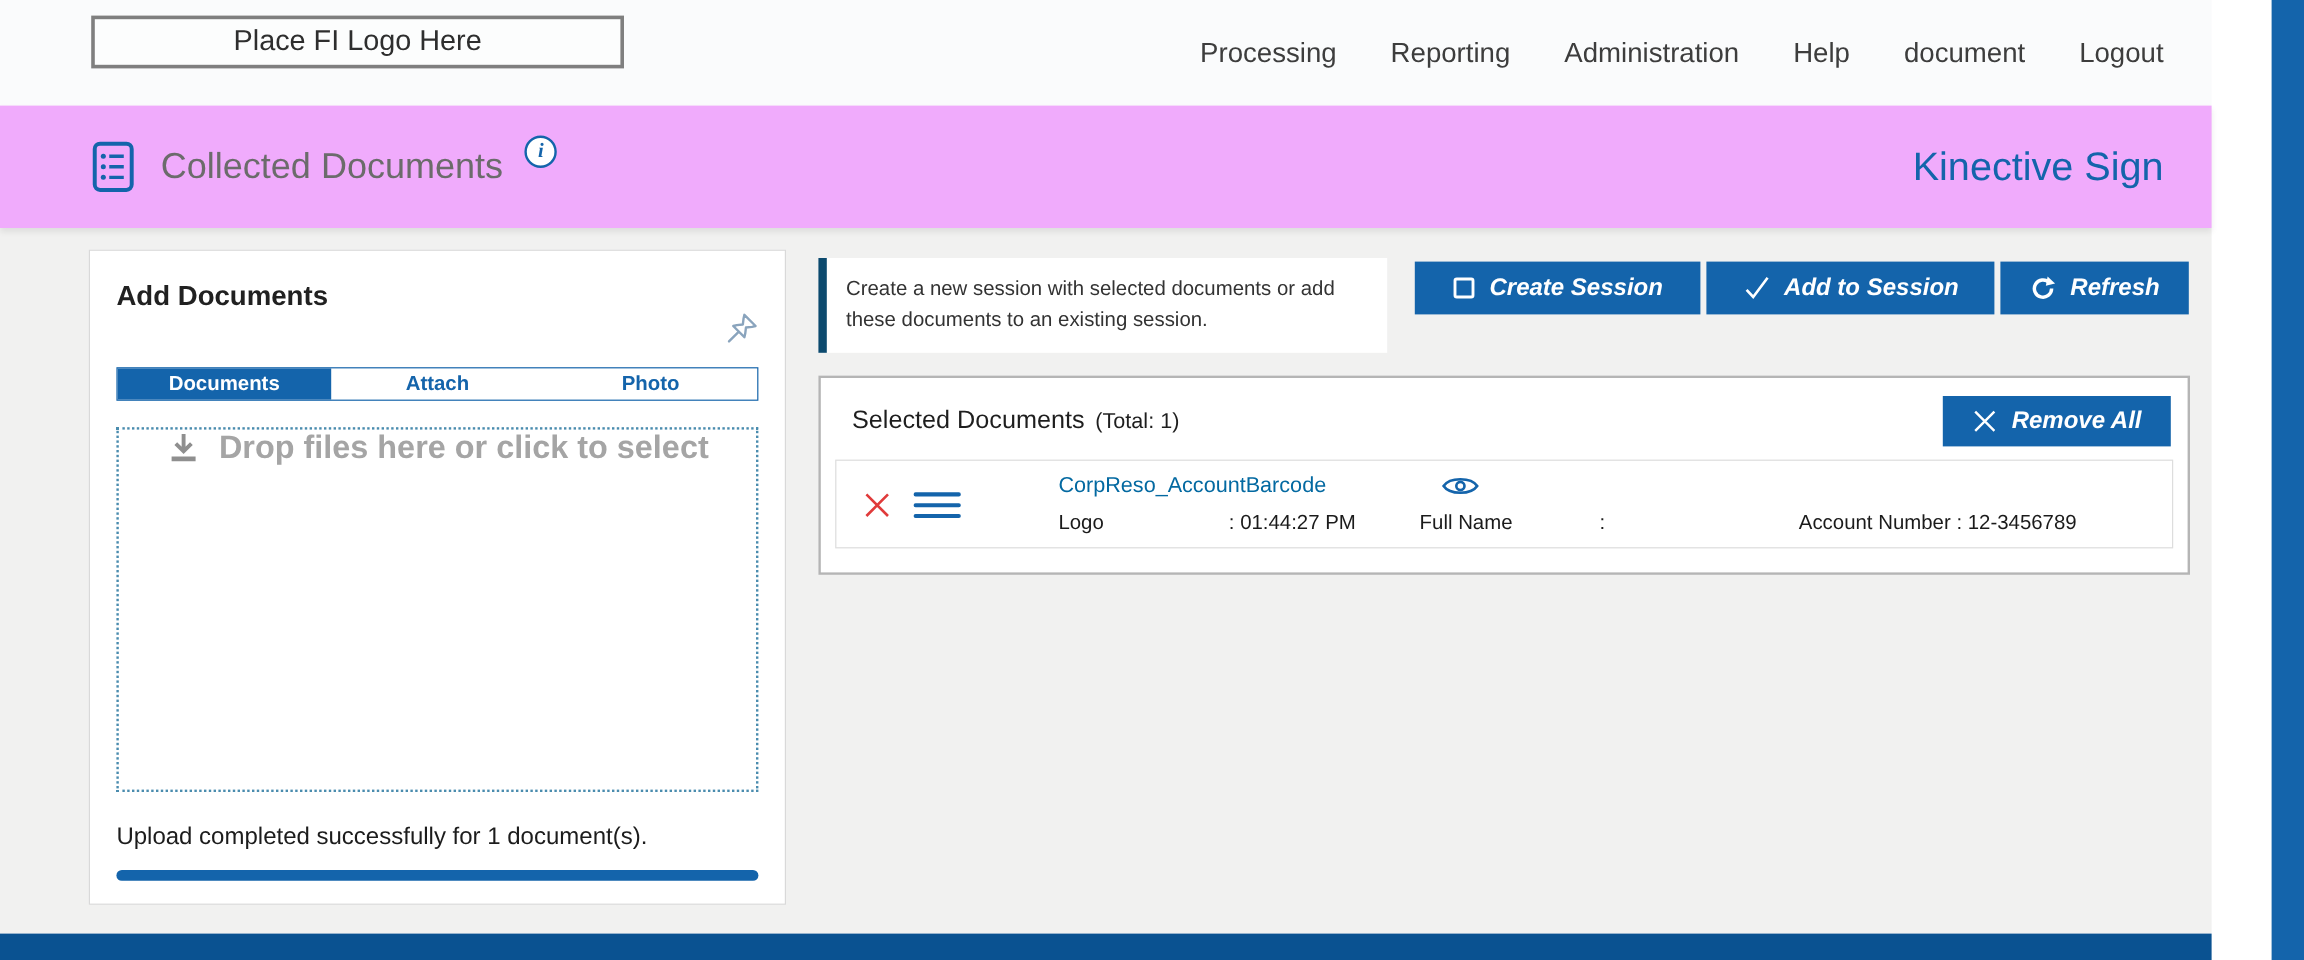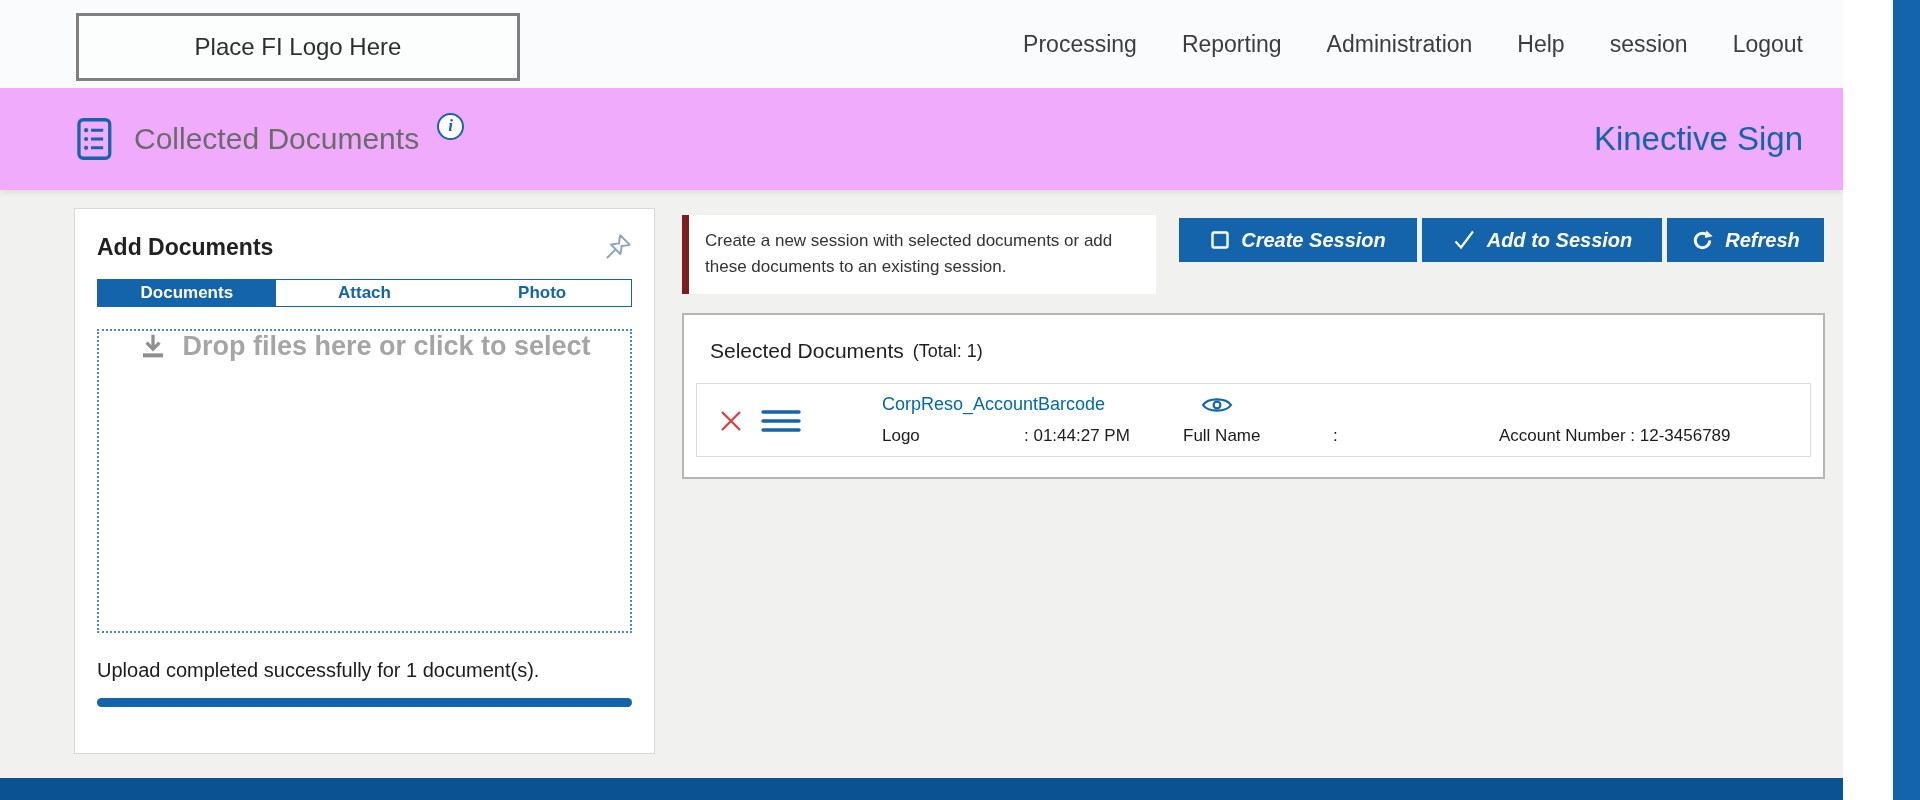--- a/index.html
+++ b/index.html
@@ -10,21 +10,21 @@
     background:#ffffff;
     font-family:"Liberation Sans", sans-serif;
     overflow:hidden;
     -webkit-font-smoothing:antialiased;
   }
   .page { position:absolute; left:0; top:0; width:1843px; height:800px; }
 
   
   .top-header { position:relative; width:100%; height:88px; background:#fafbfc; }
   .logo-box {
-    position:absolute; left:76px; top:13px; width:444px; height:68px;
+    position:absolute; left:76px; top:13px; width:444px; height:44px;
     border:3px solid #7f7f7f; background:#fcfdfd;
     display:flex; align-items:center; justify-content:center;
     font-size:24px; color:#2e2e2e;
   }
   .top-nav { position:absolute; top:0; right:40px; height:100%; display:flex; align-items:center; gap:45px; }
   .nav-item { font-size:23px; color:#3d3d3d; cursor:pointer; white-space:nowrap; }
 
   
   .page-bar { position:relative; width:100%; height:102px; background:#f0abfc; box-shadow:0 3px 5px rgba(0,0,0,0.08); z-index:2; }
   .page-bar-left { position:absolute; left:76px; top:0; height:100%; display:flex; align-items:center; gap:18px; }
@@ -38,38 +38,38 @@
   .brand { position:absolute; right:40px; top:0; height:100%; display:flex; align-items:center; font-size:33px; color:#1464ab; }
 
   
   .main { position:relative; width:100%; height:588px; background:#f1f1f0; }
 
   
   .add-card {
     position:absolute; left:74px; top:18px; width:581px; height:546px;
     background:#fff; border:1px solid #d9d9d9; padding:24px 22px;
   }
-  .card-head { display:flex; align-items:flex-end; }
+  .card-head { display:flex; align-items:flex-start;flex-direction:column; }
   .card-title { font-size:23px; font-weight:600; color:#212121; }
   .pin-btn { margin-left:auto; cursor:pointer; line-height:0; }
   .tabs { display:flex; margin-top:18px; height:28px; border:1px solid #1464ab; background:#fff; }
   .tab { flex:1; display:flex; align-items:center; justify-content:center; font-size:17px; font-weight:600; color:#1464ab; cursor:pointer; }
   .tab.active { background:#1464ab; color:#fff; }
   .dropzone {
     margin-top:22px; height:304px; border:2px dotted #4a8cae;
     display:flex; align-items:flex-start; justify-content:center; gap:14px; cursor:pointer;font-weight:bold;
   }
   .dropzone-text { font-size:27px; color:#a5a5a5; }
   .status-text { margin-top:26px; font-size:20px; color:#1c1c1c; }
   .progress-bar { margin-top:16px; height:9px; border-radius:5px; background:#1464ab; }
 
   
   .info-box {
     position:absolute; left:682px; top:25px; width:474px;
-    background:#fff; border-left:7px solid #7f1d1d;
+    background:#fff; border-left:7px solid #0c4a6e;
     padding:13px 16px; font-size:17px; line-height:1.55; color:#333;
   }
 
   
   .actions { position:absolute; left:1179px; top:28px; display:flex; gap:5px; }
   .btn {
     height:44px; background:#1464ab; color:#fff; border:none;
     display:flex; align-items:center; justify-content:center; gap:11px;
     font-size:20px; font-weight:600; font-family:inherit; cursor:pointer;font-style:italic;
   }
@@ -108,21 +108,21 @@
 
   <header class="top-header">
     <div class="logo-box">
       <span>Place FI Logo Here</span>
     </div>
     <nav class="top-nav">
       <span class="nav-item">Processing</span>
       <span class="nav-item">Reporting</span>
       <span class="nav-item">Administration</span>
       <span class="nav-item">Help</span>
-      <span class="nav-item">session</span>
+      <span class="nav-item">document</span>
       <span class="nav-item">Logout</span>
     </nav>
   </header>
 
   <div class="page-bar">
     <div class="page-bar-left">
       <span style="line-height:0;">
         <svg width="40" height="44" viewBox="0 0 36 40" fill="none">
           <rect x="2.5" y="2.5" width="28" height="35" rx="4" stroke="#1464ab" stroke-width="3"></rect>
           <circle cx="9" cy="12" r="1.9" fill="#1464ab"></circle>
@@ -199,20 +199,28 @@
           </svg>
         </span>
         <span>Refresh</span>
       </button>
     </div>
 
     <section class="selected-panel">
       <div class="panel-head">
         <span class="panel-title">Selected Documents</span>
         <span class="panel-total">(Total: 1)</span>
+        <button class="btn btn-remove">
+          <span style="line-height:0;">
+            <svg width="22" height="22" viewBox="0 0 22 22" fill="none">
+              <path d="M3 3l16 16M19 3L3 19" stroke="#fff" stroke-width="2"></path>
+            </svg>
+          </span>
+          <span>Remove All</span>
+        </button>
       </div>
 
       <div class="doc-row">
         <span class="row-x">
           <svg width="24" height="24" viewBox="0 0 24 24" fill="none">
             <path d="M3 3l18 18M21 3L3 21" stroke="#e03b3b" stroke-width="2.2"></path>
           </svg>
         </span>
         <span class="row-drag">
           <svg width="40" height="26" viewBox="0 0 40 26" fill="none">

